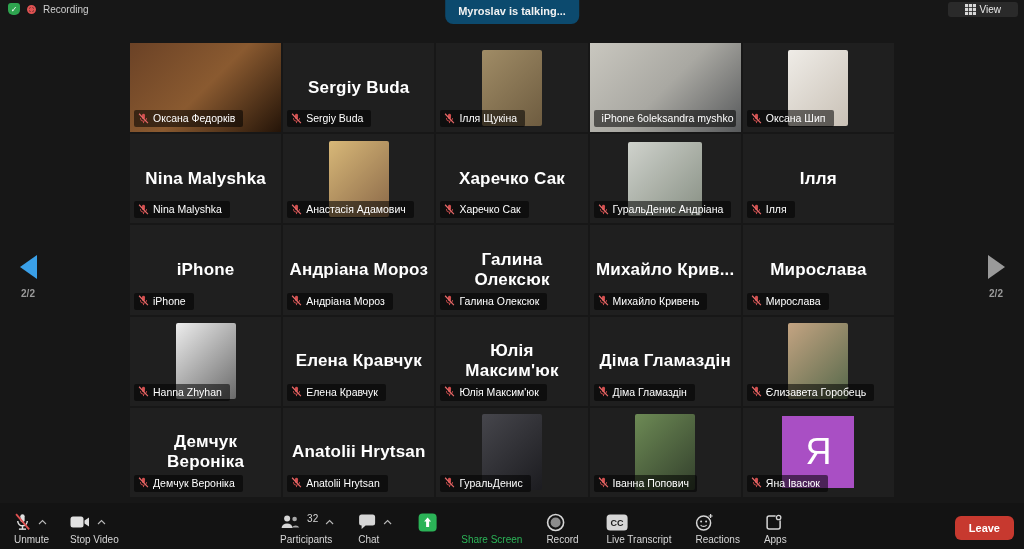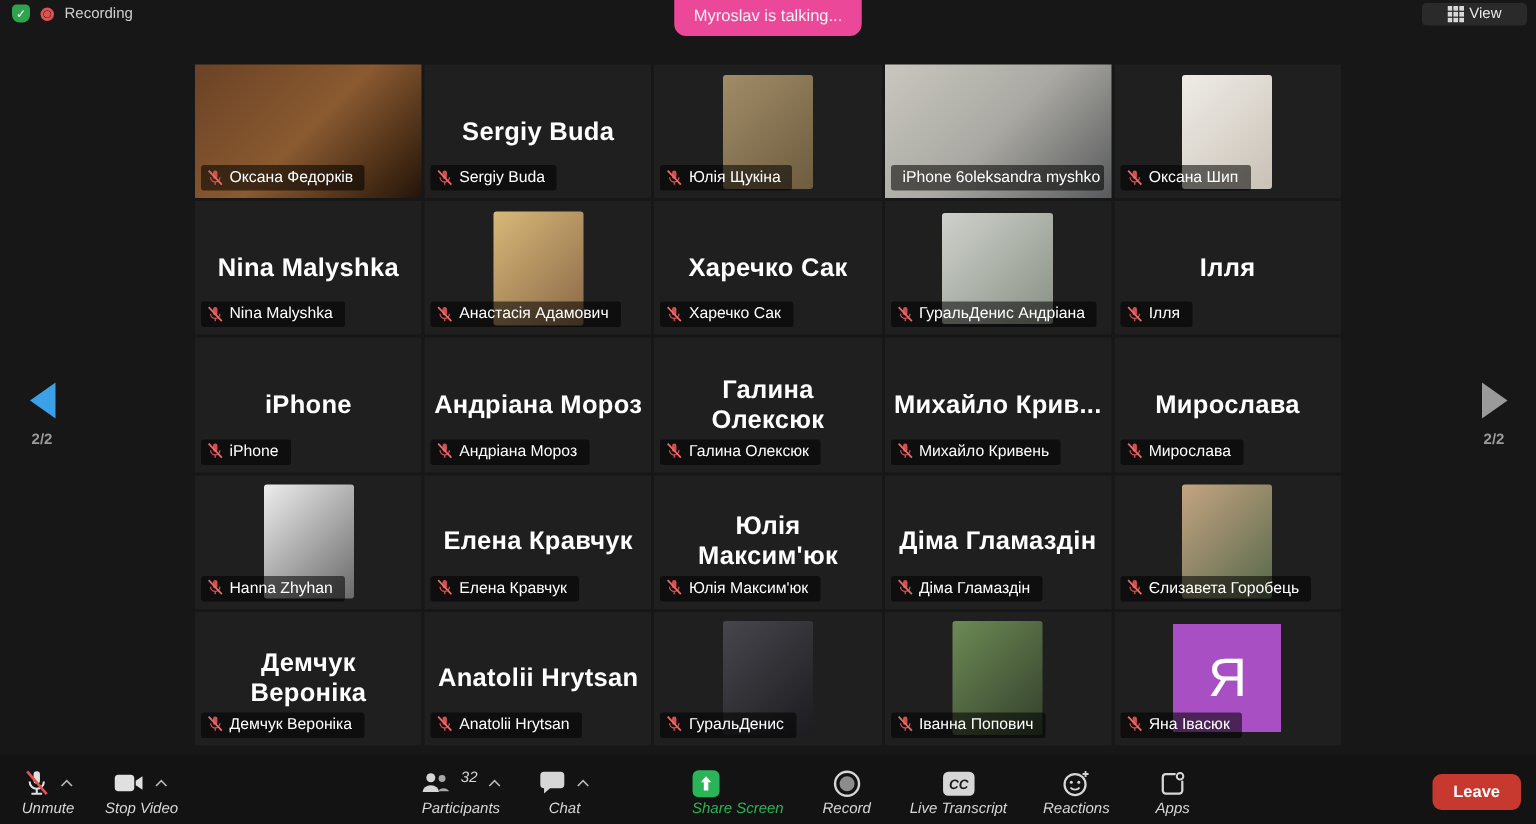--- a/index.html
+++ b/index.html
@@ -5,21 +5,21 @@
   * { margin:0; padding:0; box-sizing:border-box; }
   html,body { width:1024px; height:549px; overflow:hidden; }
   body { background:#171717; font-family:"Liberation Sans", sans-serif; position:relative; color:#fff; }
 
   
   .topbar { position:absolute; top:0; left:0; right:0; height:18px; }
   .rec-group { position:absolute; top:3px; left:8px; display:flex; align-items:center; gap:7px; }
   .shield { width:12px; height:12px; background:#2ea44f; border-radius:3px 3px 5px 5px; display:flex; align-items:center; justify-content:center; font-size:8px; color:#fff; }
   .rec-dot { width:9px; height:9px; border:2px solid #e05252; border-radius:50%; background:radial-gradient(circle,#e05252 0 2px, transparent 2.5px); }
   .rec-text { font-size:10px; color:#cfcfcf; }
-  .toast { position:absolute; top:0; left:50%; transform:translateX(-50%); background:#ec4899; border-radius:0 0 8px 8px; padding:5px 13px 7px; font-size:11px; font-weight:normal; color:#f2f2f2; white-space:nowrap; }
+  .toast { position:absolute; top:0; left:50%; transform:translateX(-50%); background:#0c4a6e; border-radius:0 0 8px 8px; padding:5px 13px 7px; font-size:11px; font-weight:bold; color:#f2f2f2; white-space:nowrap; }
   .view-btn { position:absolute; top:2px; right:6px; display:flex; align-items:center; gap:4px; background:#2a2a2a; border-radius:3px; padding:2px 17px; font-size:10px; color:#e8e8e8; cursor:default; }
 
   
   .grid { position:absolute; left:130px; top:43px; width:764px; height:454px; display:grid; grid-template-columns:repeat(5,1fr); grid-template-rows:repeat(5,1fr); gap:2px; }
   .tile { position:relative; background:#1f1f1f; overflow:hidden; }
   .tile-center { position:absolute; inset:0; display:flex; align-items:center; justify-content:center; }
   .tile-center.title { font-weight:bold; font-size:17px; color:#fff; letter-spacing:.2px; text-align:center; padding:0 6px; }
   .photo-box { width:60px; height:76px; border-radius:2px; }
   .photo-box.square { width:74px; height:74px; }
   .letter-box { width:72px; height:72px; display:flex; align-items:center; justify-content:center; font-size:36px; color:#fff; font-weight:normal; }
@@ -30,21 +30,21 @@
   .nav-left { left:8px; top:255px; }
   .nav-right { right:8px; top:255px; }
   .tri-left { width:0; height:0; border-top:12px solid transparent; border-bottom:12px solid transparent; border-right:17px solid #3aa0e8; margin:0 auto; }
   .tri-right { width:0; height:0; border-top:12px solid transparent; border-bottom:12px solid transparent; border-left:17px solid #9a9a9a; margin:0 auto; }
   .page-num { margin-top:9px; font-size:10px; color:#9a9a9a; }
 
   
   .toolbar { position:absolute; left:0; right:0; bottom:0; height:46px; background:#131313; }
   .tb-left { position:absolute; left:14px; bottom:4px; display:flex; gap:20px; }
   .tb-center { position:absolute; left:50%; transform:translateX(-50%); bottom:4px; display:flex; gap:24px; margin-left:28px; }
-  .tb-btn { display:flex; flex-direction:column; align-items:center; cursor:default; min-width:36px;font-style:italic; }
+  .tb-btn { display:flex; flex-direction:column; align-items:flex-start; cursor:default; min-width:36px; }
   .tb-top { height:22px; display:flex; align-items:center; gap:7px; }
   .tb-label { font-size:10px; color:#d6d6d6; margin-top:1px; white-space:nowrap; }
   .tb-label.green { color:#2bb357;margin-left:43px; }
   .badge { font-size:10px; color:#d6d6d6; position:relative; top:-4px; }
   .leave-btn { position:absolute; right:10px; bottom:9px; background:#c7392f; color:#fff; font-size:11px; font-weight:bold; padding:6px 14px; border-radius:6px; border:none; }
 </style>
 </head>
 <body>
 
 <div class="topbar">
@@ -101,21 +101,21 @@
     <div class="tile-center">
         <div class="photo-box" style="background: linear-gradient(135deg, rgb(160, 140, 102), rgb(110, 92, 64));"></div>
       </div>
     <div class="name-label">
       <svg width="11" height="11" viewBox="0 0 12 12">
         <rect x="4.4" y="0.8" width="3.2" height="6" rx="1.6" fill="#d34f4f"></rect>
         <path d="M2.6 5.6 a3.4 3.4 0 0 0 6.8 0" stroke="#d34f4f" stroke-width="1" fill="none"></path>
         <line x1="6" y1="9" x2="6" y2="11" stroke="#d34f4f" stroke-width="1"></line>
         <line x1="1.2" y1="0.8" x2="10.8" y2="11" stroke="#e86a6a" stroke-width="1.3"></line>
       </svg>
-      <span class="label-text">Юлія Щукіна</span>
+      <span class="label-text">Ілля Щукіна</span>
     </div>
   </div>
     <div class="tile" style="background: linear-gradient(135deg, rgb(201, 199, 191), rgb(169, 168, 162), rgb(87, 89, 91));">
     <div class="tile-center"></div>
     <div class="name-label">
       <svg width="11" height="11" viewBox="0 0 12 12">
         <rect x="4.4" y="0.8" width="3.2" height="6" rx="1.6" fill="#d34f4f"></rect>
         <path d="M2.6 5.6 a3.4 3.4 0 0 0 6.8 0" stroke="#d34f4f" stroke-width="1" fill="none"></path>
         <line x1="6" y1="9" x2="6" y2="11" stroke="#d34f4f" stroke-width="1"></line>
         <line x1="1.2" y1="0.8" x2="10.8" y2="11" stroke="#e86a6a" stroke-width="1.3"></line>

